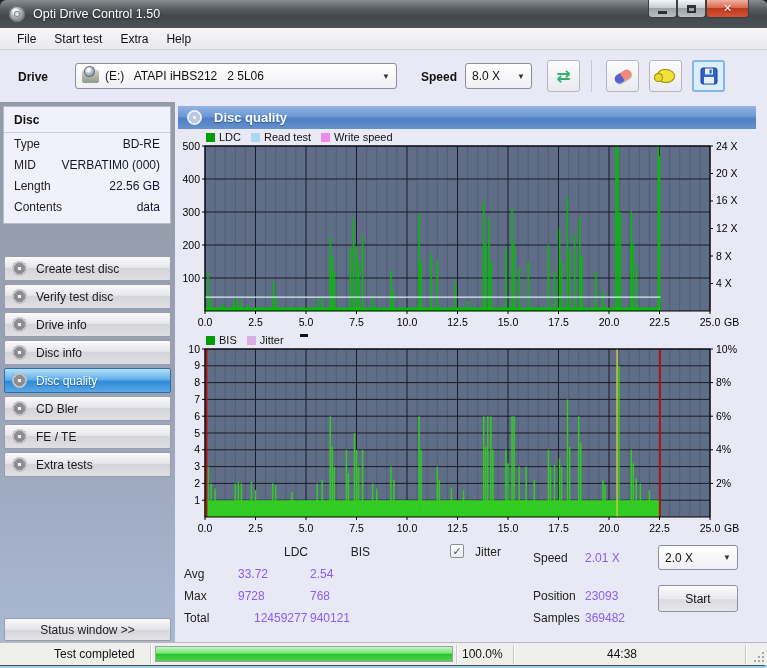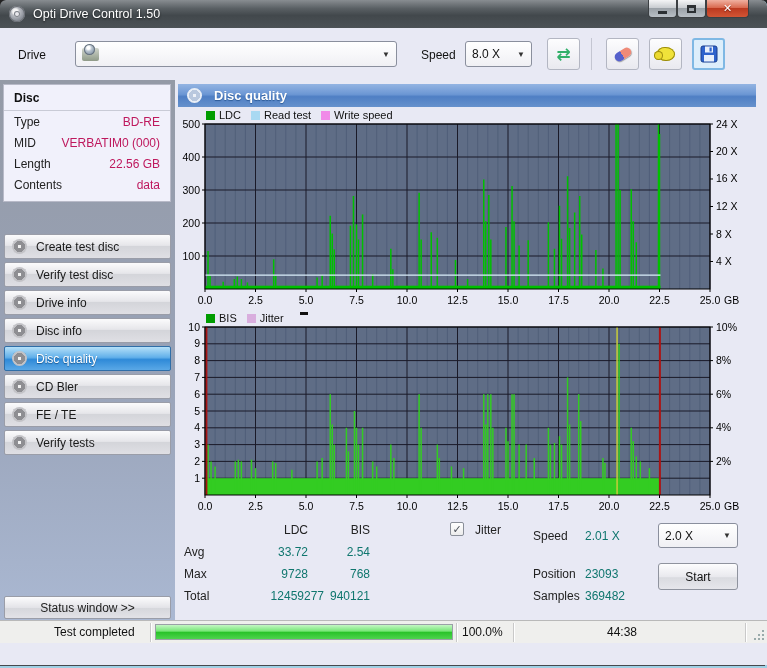--- a/index.html
+++ b/index.html
@@ -33,21 +33,21 @@
 
   .inner { background:#e8e9f4; height:637px; }
 
   
   .menubar { height:22px; background:linear-gradient(180deg,#f7f7f9,#e9e9ee);
     border-bottom:1px solid #cfcfd8; display:flex; align-items:center; padding-left:8px; }
   .menu-item { font-size:12px; color:#111; padding:2px 9px; }
 
   
   .toolbar { position:relative; height:52px; background:#e8e9f4; }
-  .tb-label { position:absolute; font-size:12px; font-weight:normal; color:#111; }
+  .tb-label { position:absolute; font-size:12px; font-weight:bold; color:#111; }
   .dd { position:absolute; background:linear-gradient(180deg,#ffffff,#f0f0f4);
     border:1px solid #8a8f9d; border-radius:3px; display:flex; align-items:center;
     font-size:12px; color:#111; padding:0 6px; }
   .dd .caret { margin-left:auto; font-size:8px; color:#333; }
   .drive-icon { width:17px; height:13px; margin-right:6px; position:relative;
     background:linear-gradient(180deg,#cfd4cb,#8f9a88); border-radius:2px; }
   .drive-icon::before { content:""; position:absolute; left:2px; top:-4px; width:11px; height:11px;
     border-radius:50%; background:radial-gradient(circle at 40% 35%, #fff 0 15%, #b9c4cf 35%, #8898aa 70%, #cfd8e0 100%);
     box-shadow:inset 0 0 0 1px #67727e; }
   .tbtn { position:absolute; width:33px; height:32px; border:1px solid #b3b6c2; border-radius:3px;
@@ -68,21 +68,21 @@
 
   
   .sidebar { position:absolute; left:0; top:0; width:175px; height:540px;
     background:linear-gradient(180deg,#949aa6 0%,#99a3b8 55%,#aab8d2 100%); }
   .disc-panel { position:absolute; left:3px; top:4px; width:168px; height:118px;
     background:#f1f1fb; border:1px solid #b8bac8; }
   .disc-header { font-size:12px; font-weight:bold; color:#111; padding:6px 0 5px 10px;
     border-bottom:1px solid #c9cbd6; }
   .info-row { display:flex; justify-content:space-between; padding:4px 10px 3px 10px; font-size:12px; }
   .info-label { color:#222; }
-  .info-value { color:#be185d; }
+  .info-value { color:#0f172a; }
   .side-btn { position:absolute; left:4px; width:167px; height:25px; border:1px solid #9a9da8; border-radius:2px;
     background:linear-gradient(180deg,#fbfbfc 0%,#e6e6ea 45%,#d4d5da 50%,#dfdfe4 100%);
     display:flex; align-items:center; font-size:12px; color:#1a1a1a; padding-left:7px; }
   .side-btn .disc-ico { width:15px; height:15px; border-radius:50%; margin-right:9px; flex:0 0 auto;
     background:radial-gradient(circle at 50% 50%, #f2f2f2 0 17%, #8e8e92 18% 52%, #c2c2c6 53% 72%, #77777c 73% 100%); }
   .side-btn.active { background:linear-gradient(180deg,#b5e0f8 0%,#62b0ea 45%,#2f8ad8 55%,#5aa8e6 100%);
     border-color:#2f6ea8; color:#fff; text-shadow:0 1px 1px #1c5a92; }
   .side-filler { position:absolute; left:3px; top:380px; width:168px; height:132px; }
   .status-win-btn { position:absolute; left:4px; top:516px; width:167px; height:23px;
     border:1px solid #9a9da8; border-radius:2px; font-size:12px; color:#222;
@@ -100,21 +100,21 @@
   .legend { position:absolute; left:28px; display:flex; align-items:center; font-size:11px; color:#111; }
   .lg-item { display:flex; align-items:center; margin-right:10px; }
   .lg-sw { width:9px; height:9px; margin-right:4px; display:inline-block; }
   .lg-dash { width:8px; height:3px; background:#111; margin-left:6px; transform:translateY(-5px); }
   .chart-svg { position:absolute; left:0; overflow:visible; }
   .chart-svg text { font-family:"Liberation Sans","DejaVu Sans",sans-serif; }
 
   
   .stats { position:absolute; left:0; top:437px; width:578px; height:100px; font-size:12px; }
   .st { position:absolute; color:#222; }
-  .stv { position:absolute; color:#0f766e; text-align:right; }
+  .stv { position:absolute; color:#8b5cf6; text-align:left; }
   .chk { position:absolute; width:14px; height:14px; background:linear-gradient(180deg,#fff,#ececec);
     border:1px solid #8a8f99; border-radius:2px; color:#4a4f58; font-size:11px; font-weight:bold;
     display:flex; align-items:center; justify-content:center; line-height:1; }
   .start-btn { position:absolute; left:480px; top:46px; width:80px; height:27px;
     border:1px solid #8f939e; border-radius:3px; font-size:12px; color:#111;
     background:linear-gradient(180deg,#fdfdfe,#e9e9ee 50%,#dadbe0 55%,#e6e6eb);
     display:flex; align-items:center; justify-content:center; }
 
   
   .statusbar { position:relative; height:23px; background:#efefed; border-top:1px solid #b9b9b9; font-size:12px; color:#111; }
@@ -149,25 +149,32 @@
         </span>
       <span class="wbtn max">
           <span class="glyph-max"></span>
         </span>
       <span class="wbtn close">✕</span>
     </span>
   </div>
 
   <div class="inner">
 
+    <div class="menubar">
+      <span class="menu-item">File</span>
+      <span class="menu-item">Start test</span>
+      <span class="menu-item">Extra</span>
+      <span class="menu-item">Help</span>
+    </div>
 
     <div class="toolbar">
       <span class="tb-label" style="left:18px; top:20px;">Drive</span>
       <div class="dd" style="left:75px; top:13px; width:322px; height:26px;">
         <span class="drive-icon"></span>
+        <span style="white-space:pre;">(E:)   ATAPI iHBS212   2 5L06</span>
         <span class="caret">▼</span>
       </div>
       <span class="tb-label" style="left:421px; top:20px;">Speed</span>
       <div class="dd" style="left:465px; top:13px; width:67px; height:26px;">
         <span>8.0 X</span>
         <span class="caret">▼</span>
       </div>
       <div class="tbtn" style="left:547px; top:10px;">
         <span class="refresh-glyph">⇄</span>
       </div>
@@ -234,21 +241,21 @@
         <div class="side-btn" style="top:294px;">
           <span class="disc-ico"></span>
           <span>CD Bler</span>
         </div>
         <div class="side-btn" style="top:322px;">
           <span class="disc-ico"></span>
           <span>FE / TE</span>
         </div>
         <div class="side-btn" style="top:350px;">
           <span class="disc-ico"></span>
-          <span>Verify tests</span>
+          <span>Extra tests</span>
         </div>
 
         <div class="side-filler"></div>
         <div class="status-win-btn">Status window &gt;&gt;</div>
       </div>
 
       <div class="main">
         <div class="dq-header">
           <span class="disc-ico-w"></span>
           <span>Disc quality</span>

